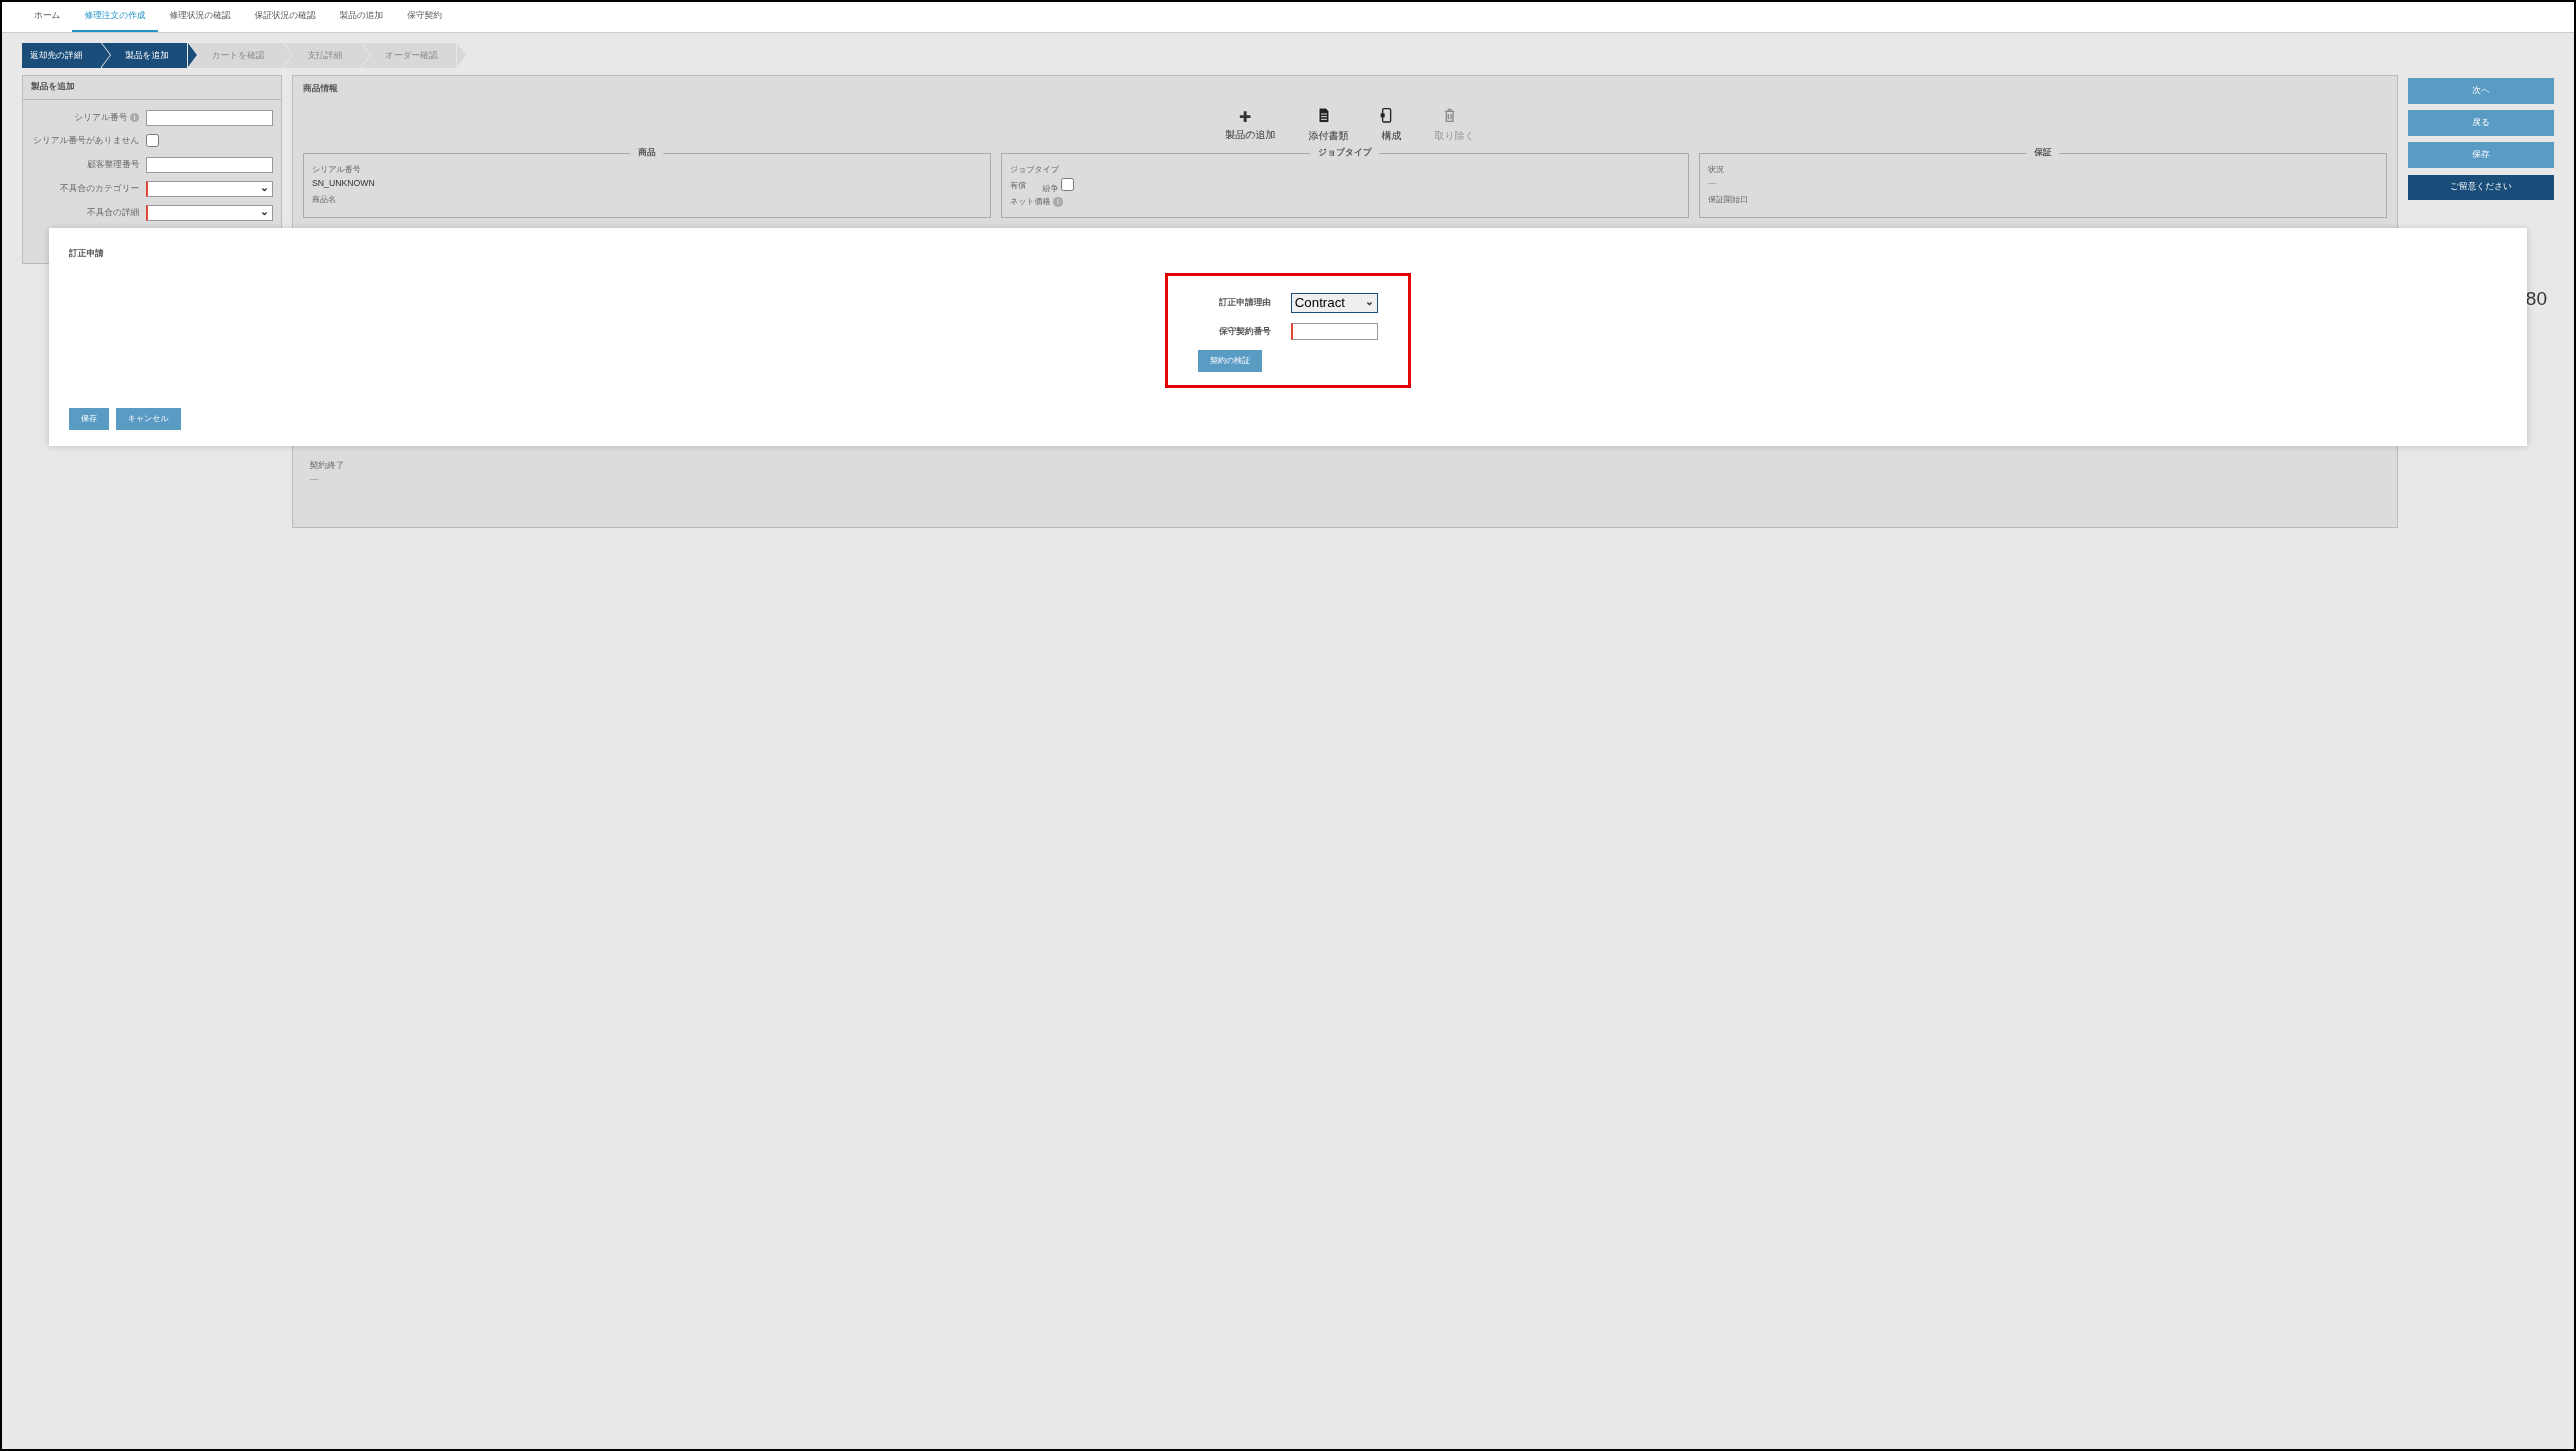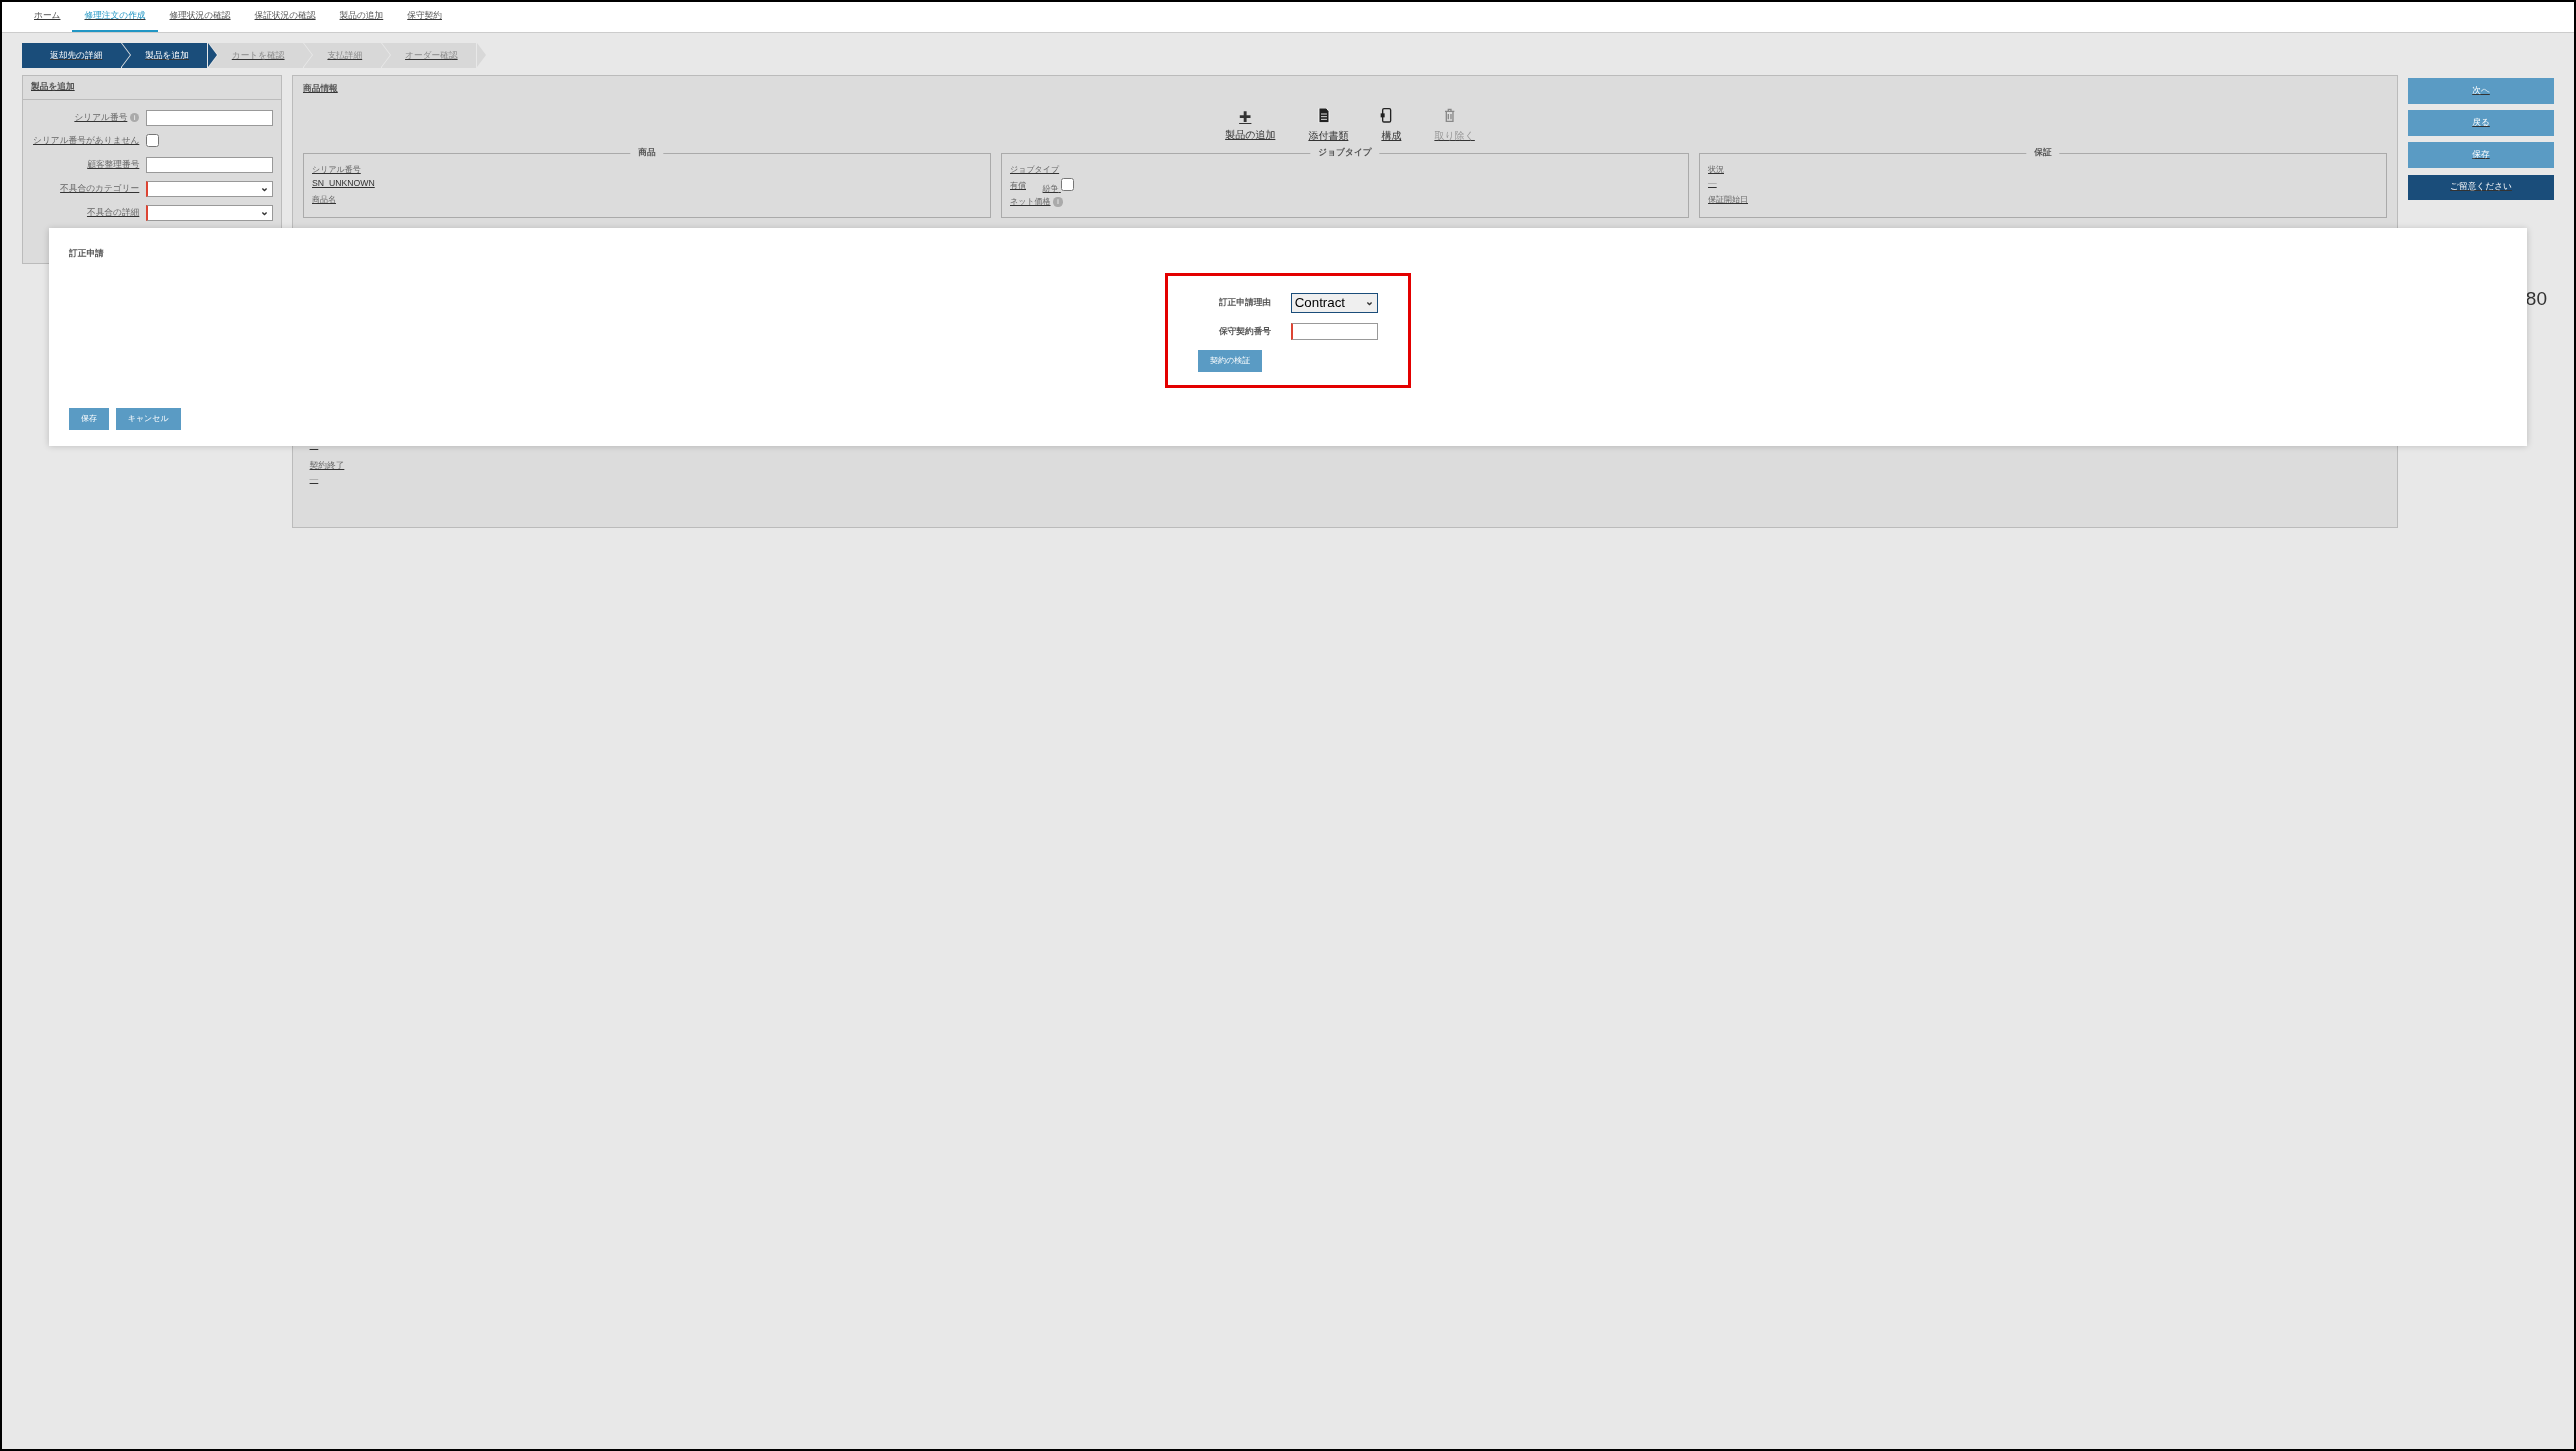--- a/index.html
+++ b/index.html
@@ -9,21 +9,21 @@
     
     .tabs { display: flex; border-bottom: 0.7px solid #ccc; padding: 0 20px; background: #fff; }
     .tab { padding: 8px 12px; color: #555; cursor: pointer; }
     .tab.active { color: #2196c4; border-bottom: 2px solid #2196c4; }
     
     .stepper { display: flex; margin: 10px 20px 6.7px; }
     .step { position: relative; padding: 6.7px 18.6px 6.7px 23px; background: #d8d8d8; color: #888; margin-right: 1.3px; }
     .step::after { content: ""; position: absolute; right: -9.3px; top: 0; width: 0; height: 0; border-top: 12.7px solid transparent; border-bottom: 12.7px solid transparent; border-left: 9.3px solid #d8d8d8; z-index: 2; }
     .step::before { content: ""; position: absolute; left: 0; top: 0; width: 0; height: 0; border-top: 12.7px solid transparent; border-bottom: 12.7px solid transparent; border-left: 9.3px solid #e8e8e8; z-index: 1; }
     .step:first-child::before { display: none; }
-    .step:first-child { padding-left: 28px; }
+    .step:first-child { padding-left: 8px; }
     .step.done { background: #1a4d7a; color: #fff; }
     .step.done::after { border-left-color: #1a4d7a; }
     
     .layout { display: flex; gap: 10px; margin: 0 20px; align-items: flex-start; }
     
     .left-panel { width: 260px; background: #dcdcdc; border: 0.7px solid #bbb; }
     .panel-title { padding: 5.3px 8px; font-weight: bold; background: #dcdcdc; border-bottom: 0.7px solid #bbb; color: #555; }
     .form-rows { padding: 10px 8px; }
     .form-row { display: flex; align-items: center; margin-bottom: 8px; }
     .form-label { flex: 1; text-align: right; padding-right: 6.7px; color: #666; }
@@ -63,21 +63,21 @@
     .modal-row { display: flex; align-items: center; gap: 20px; margin-bottom: 10px; }
     .modal-label { width: 73px; text-align: right; color: #555; font-weight: bold; }
     .modal-select { width: 87px; height: 20px; border: 1.3px solid #1a4d7a; padding: 0 2.7px; }
     .modal-input { width: 87px; height: 17.3px; border: 0.7px solid #999; border-left: 2px solid #d43; }
     .modal-btn-row { display: flex; justify-content: flex-start; padding-left: 0; }
     .modal-footer { display: flex; gap: 6.7px; margin-top: 20px; }
     .btn-sm { padding: 5.3px 12px; background: #5a9bc4; color: #fff; border: none; cursor: pointer; font-size: 8px; }
     
     .page-num { position: absolute; right: 27px; top: 286px; font-size: 19px; color: #333; z-index: 50; }
     
-    .wrap { position: relative; text-decoration: underline; }
+    .wrap { position: relative; }
     
     select { appearance: none; -webkit-appearance: none; background-image: none; padding-right: 13.3px; }
     .sel-wrap { position: relative; display: inline-block; }
     .sel-wrap::after { content: "▾"; position: absolute; right: 4px; top: 50%; transform: translateY(-50%); pointer-events: none; font-size: 7.3px; color: #333; }
     .sel-wrap.big::after { content: "⌄"; font-size: 10.7px; font-weight: bold; top: 40%; }
   </style>
 </head>
 <body>
 
 <div class="page wrap">

